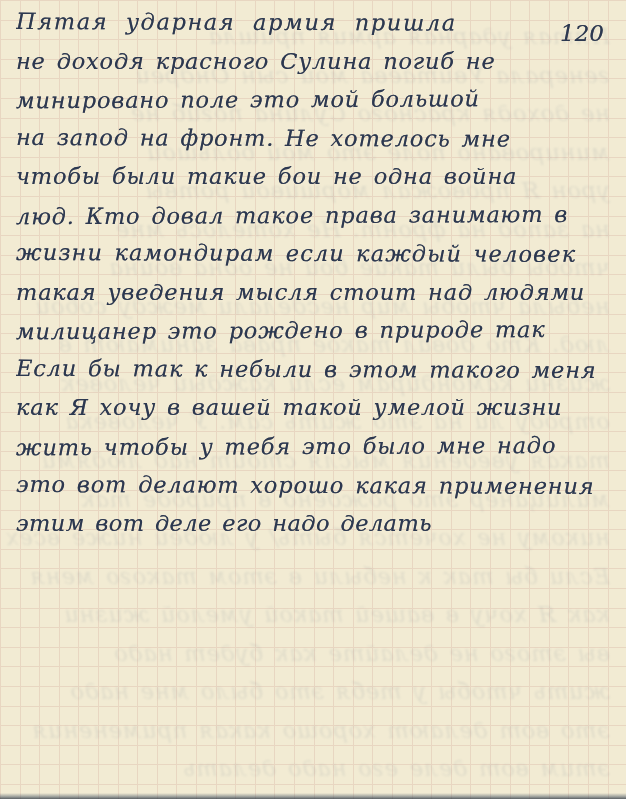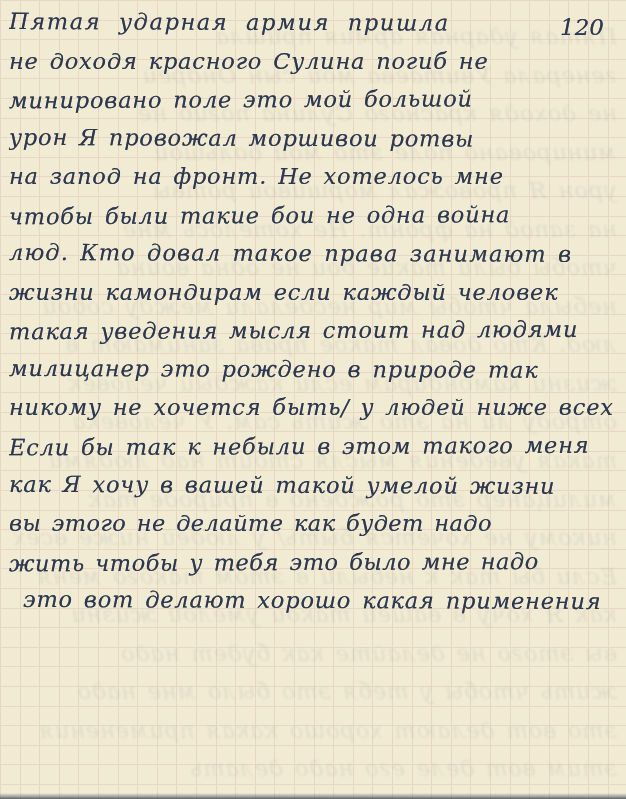--- a/index.html
+++ b/index.html
@@ -23,21 +23,21 @@
   }
   
   .page::after{
     content:'';
     position:absolute;left:0;right:0;bottom:0;height:6px;z-index:6;
     background:linear-gradient(to bottom, rgba(60,72,88,0) 0%, rgba(74,88,104,0.45) 55%, rgba(42,52,66,0.75) 100%);
   }
 
   .layer{
     position:absolute;inset:0;
-    padding:3px 6px 0 9px;
+    padding:3px 6px 0 16px;
     font-style:italic;
     font-size:22.5px;
     letter-spacing:0.8px;
     word-spacing:3px;
   }
 
   
   .bleed-layer{
     color:var(--bleed);
     opacity:0.13;
@@ -64,21 +64,21 @@
   .text-layer .ms-line:nth-child(1){letter-spacing:1.6px;word-spacing:9px;width:540px;}
   .text-layer .ms-line:nth-child(7){letter-spacing:1.1px;}
   .text-layer .ms-line:nth-child(14){letter-spacing:0.4px;}
   .text-layer .ms-line:nth-child(15){letter-spacing:0.5px;}
   .text-layer .ms-line:nth-child(16){padding-left:14px;}
   .text-layer .ms-line:nth-child(18){padding-left:4px;}
   .text-layer .ms-line:nth-child(20){padding-left:12px;word-spacing:6px;}
 
   .page-number{
     position:absolute;
-    top:14px;right:22px;z-index:3;
+    top:20px;right:22px;z-index:3;
     font-style:italic;
     font-size:23px;
     color:var(--ink);
     text-shadow:0 0 0.6px rgba(44,56,80,0.65);
   }
 </style>
 </head>
 <body>
 
 <div class="page">
@@ -103,30 +103,28 @@
       <div class="ms-line">вы этого не делайте как будет надо</div>
       <div class="ms-line">жить чтобы у тебя это было мне надо</div>
       <div class="ms-line">это вот делают хорошо какая применения</div>
       <div class="ms-line">этим вот деле его надо делать</div>
     </div>
 
   <div class="layer text-layer">
       <div class="ms-line">Пятая ударная армия пришла</div>
       <div class="ms-line">не доходя красного Сулина погиб не</div>
       <div class="ms-line">минировано поле это мой большой</div>
-      <div class="ms-line">урон Я провожал моршивои ротвы</div>
       <div class="ms-line">на запод на фронт. Не хотелось мне</div>
       <div class="ms-line">чтобы были такие бои не одна война</div>
       <div class="ms-line">люд. Кто довал такое права занимают в</div>
       <div class="ms-line">жизни камондирам если каждый человек</div>
       <div class="ms-line">такая уведения мысля стоит над людями</div>
       <div class="ms-line">милицанер это рождено в природе так</div>
-      <div class="ms-line">никому не хочется быть/ у людей ниже всех</div>
       <div class="ms-line">Если бы так к небыли в этом такого меня</div>
       <div class="ms-line">как Я хочу в вашей такой умелой жизни</div>
-      <div class="ms-line">вы этого не делайте как будет надо</div>
       <div class="ms-line">жить чтобы у тебя это было мне надо</div>
       <div class="ms-line">это вот делают хорошо какая применения</div>
+      <div class="ms-line">этим вот деле его надо делать</div>
     </div>
 
   <div class="page-number">120</div>
 
 </div>
 
 </body></html>

